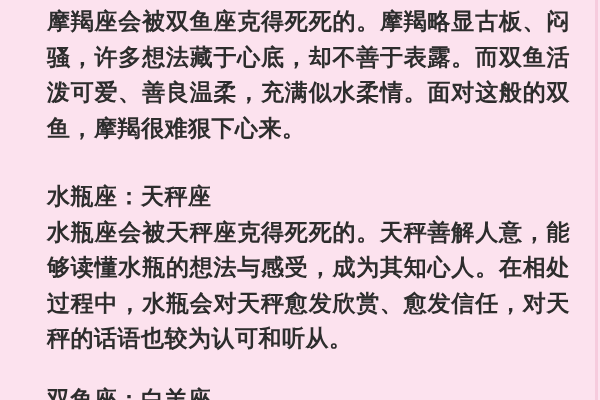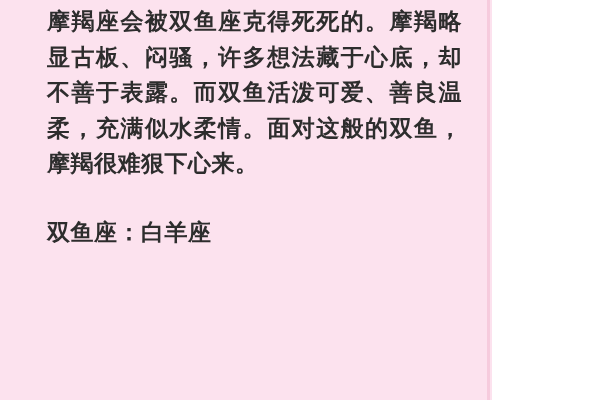--- a/index.html
+++ b/index.html
@@ -1,21 +1,21 @@
 <!DOCTYPE html>
 <html lang="zh"><head>
 <meta charset="utf-8">
 <style>
   html, body {
     margin: 0;
     padding: 0;
   }
   .page {
     position: relative;
-    width: 492px;
+    width: 600px;
     height: 400px;
     background: #fce2ee;
     overflow: hidden;
     font-family: "DejaVu Sans", "Liberation Sans", sans-serif;
   }
   .article {
     position: absolute;
     top: 0;
     left: 0;
     right: 0;
@@ -50,20 +50,24 @@
   }
 </style>
 </head>
 <body>
 
 <div class="page">
   <div class="article">
 
     <p class="para">摩羯座会被双鱼座克得死死的。摩羯略显古板、闷骚，许多想法藏于心底，却不善于表露。而双鱼活泼可爱、善良温柔，充满似水柔情。面对这般的双鱼，摩羯很难狠下心来。</p>
 
+    <div class="section-block">
+      <div class="heading">水瓶座：天秤座</div>
+      <p class="body-text">水瓶座会被天秤座克得死死的。天秤善解人意，能够读懂水瓶的想法与感受，成为其知心人。在相处过程中，水瓶会对天秤愈发欣赏、愈发信任，对天秤的话语也较为认可和听从。</p>
+    </div>
 
     <div class="section-block">
       <div class="heading">双鱼座：白羊座</div>
     </div>
 
   </div>
   <div class="edge-line"></div>
 </div>
 
 </body></html>

